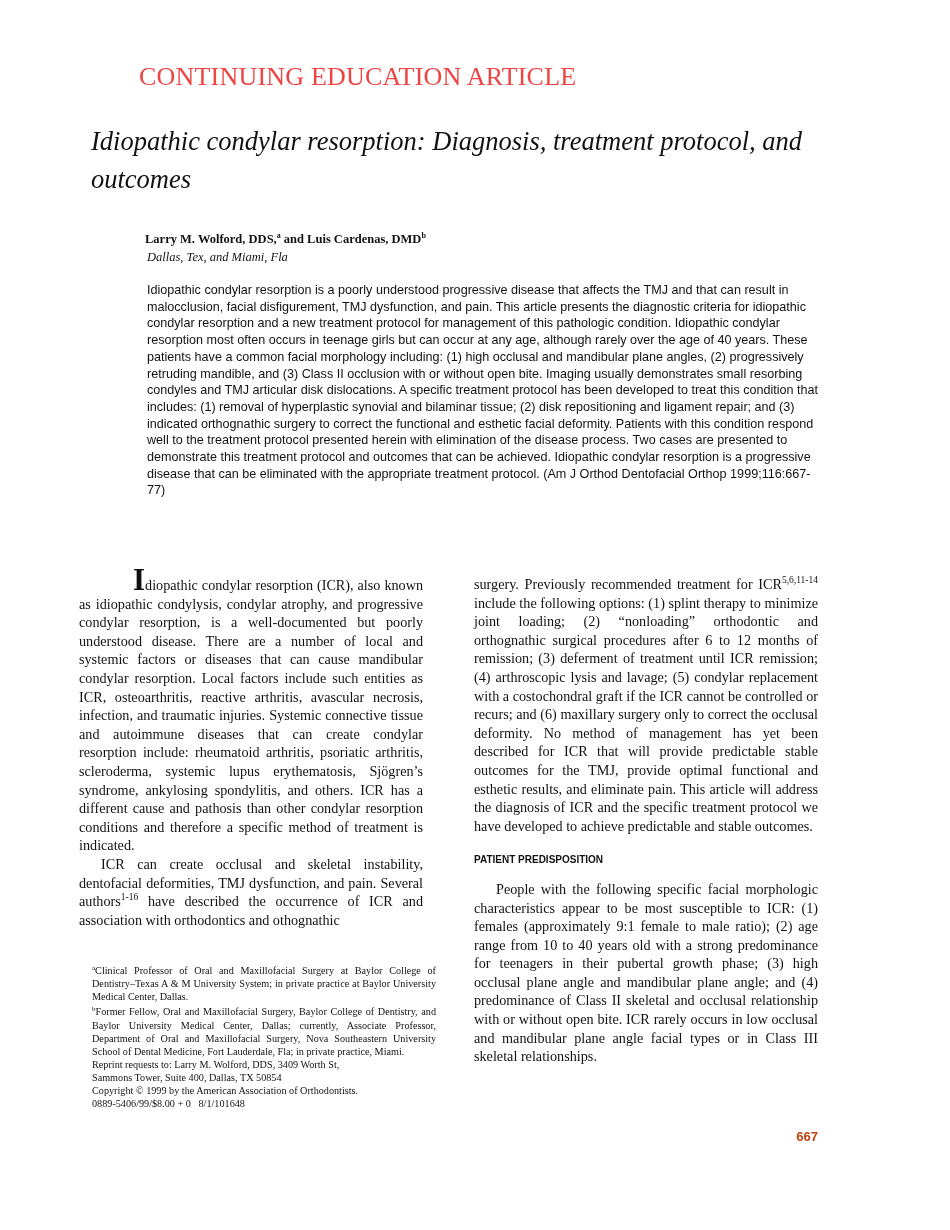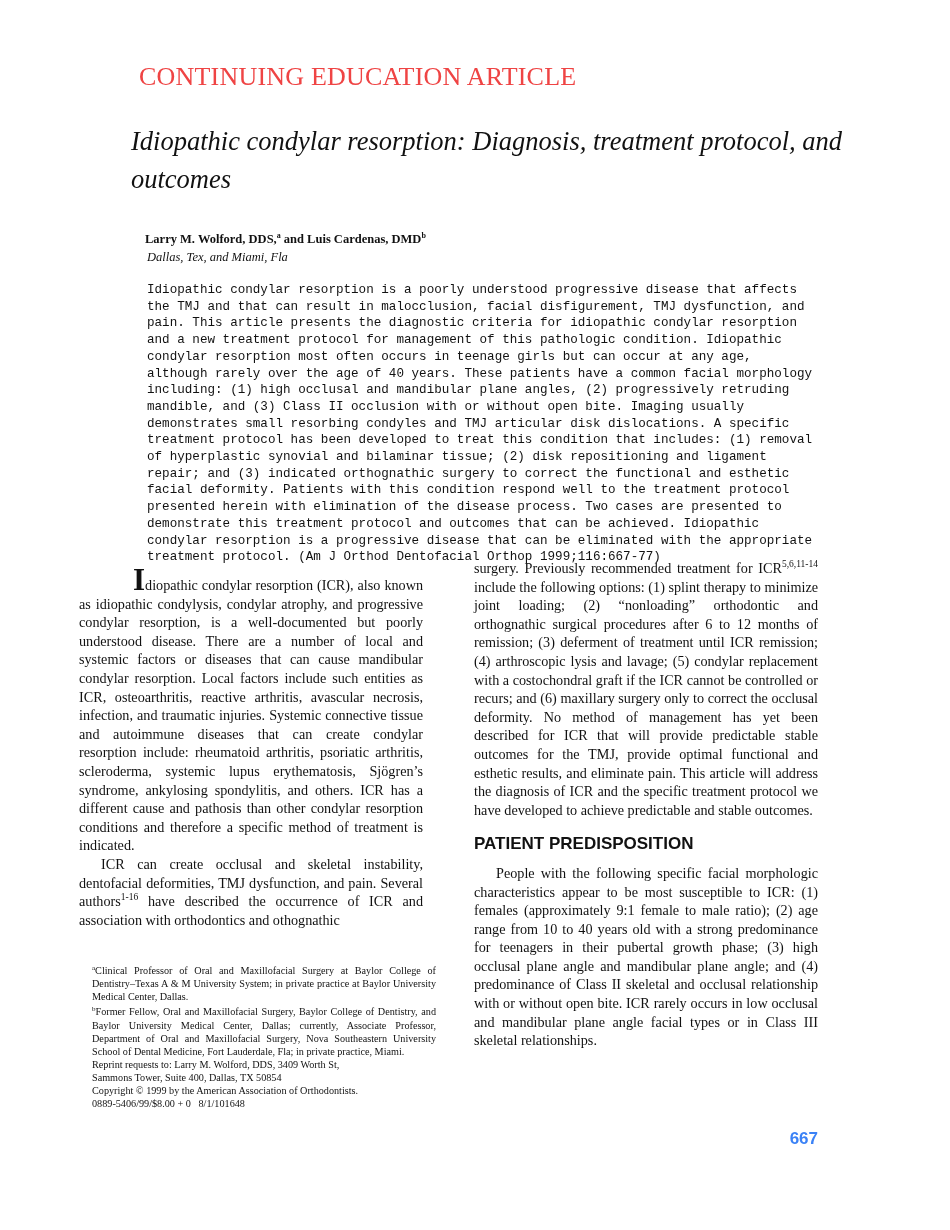--- a/index.html
+++ b/index.html
@@ -3,64 +3,64 @@
   <meta charset="utf-8">
   <style>
     html, body { margin: 0; padding: 0; background: #ffffff; }
     body { width: 950px; height: 1230px; position: relative; overflow: hidden; color: #111; }
     .page-header {
       position: absolute; left: 91px; top: 62px;
       font-family: "Liberation Serif", serif; font-size: 26px; letter-spacing: 0.2px; color: #ef4444; margin-left: 48px;
     }
     .article-title {
       position: absolute; left: 91px; top: 122px; width: 740px;
-      font-family: "Liberation Serif", serif; font-style: italic; font-size: 26.5px; line-height: 38px; color: #111; margin-left: 40px;
+      font-family: "Liberation Serif", serif; font-style: italic; font-size: 26.5px; line-height: 38px; color: #111;
     }
     .authors {
       position: absolute; left: 145px; top: 231px;
       font-family: Liberation Serif, serif; font-weight: bold; font-size: 12.5px; color: #111;
     }
     .authors sup { font-size: 8px; }
     .affil-place {
       position: absolute; left: 147px; top: 250px;
       font-family: "Liberation Serif", serif; font-style: italic; font-size: 12.5px; color: #111;
     }
     .abstract {
       position: absolute; left: 147px; top: 282px; width: 672px;
-      font-family: Liberation Mono, monospace; font-size: 12.6px; line-height: 16.7px; color: #111;
+      font-family: Liberation Sans, sans-serif; font-size: 12.6px; line-height: 16.7px; color: #111;
       margin: 0;
     }
     .col {
       position: absolute; width: 344px;
       font-family: "Liberation Serif", serif; font-size: 14.2px; line-height: 18.6px; color: #111;
       text-align: justify;
     }
     .col-left { left: 79px; top: 575px; }
-    .col-right { left: 474px; top: 559px; }
+    .col-right { left: 474px; top: 575px; }
     .col p { margin: 0; }
     .indent { text-indent: 22px; }
     .dropcap-para { text-indent: 54px; }
     .dropcap { font-size: 31px; font-weight: bold; line-height: 10px; }
     sup.ref { font-size: 9.5px; line-height: 0; }
     .section-heading {
-      font-family: "Liberation Sans", sans-serif; font-weight: bold; font-size: 17px;
+      font-family: "Liberation Sans", sans-serif; font-weight: bold; font-size: 10px;
       margin: 16px 0 10px 0; text-align: left;
     }
     .footnotes {
       position: absolute; left: 92px; top: 962px; width: 344px;
       font-family: "Liberation Serif", serif; font-size: 10.2px; line-height: 13px; color: #111;
       text-align: justify;
     }
     .footnotes p { margin: 0; }
     .footnotes sup { font-size: 7px; }
     .fn-left { text-align: left; }
     .bold { font-weight: normal; }
     .page-number {
       position: absolute; left: 766px; top: 1129px; width: 52px; text-align: right;
-      font-family: "Liberation Sans", sans-serif; font-weight: bold; font-size: 17px; color: #3b82f6;
+      font-family: "Liberation Sans", sans-serif; font-weight: bold; font-size: 13px; color: #c2410c;
     }
   </style>
 </head>
 <body>
 
 <div class="page-header">CONTINUING EDUCATION ARTICLE</div>
 
 <div class="article-title">Idiopathic condylar resorption: Diagnosis, treatment protocol, and outcomes</div>
 
 <div class="authors"><span>Larry M. Wolford, DDS,</span><sup>a</sup><span> and Luis Cardenas, DMD</span><sup>b</sup></div>

